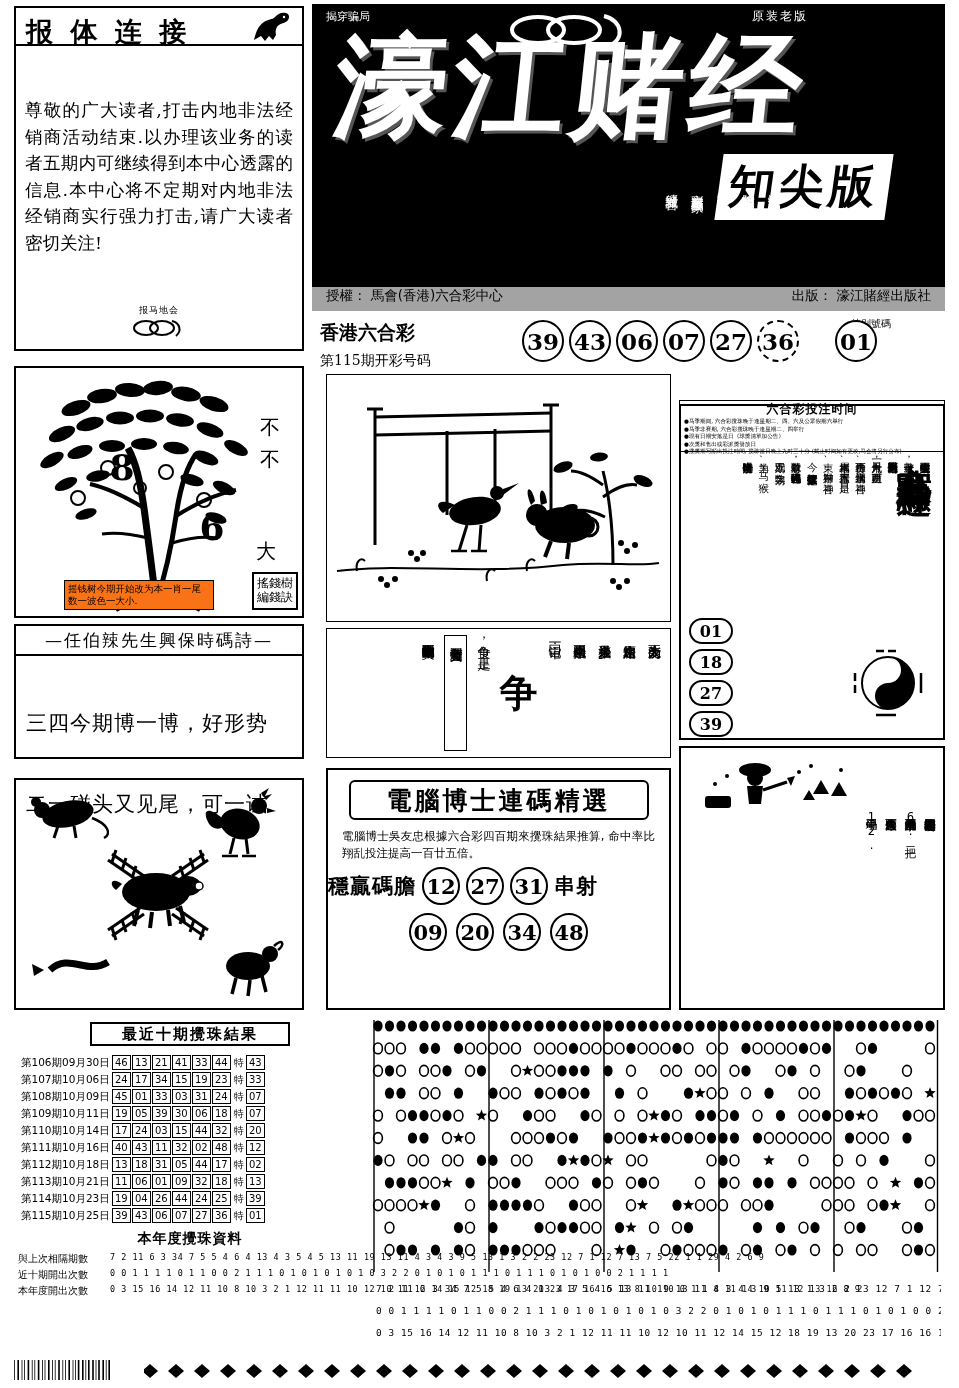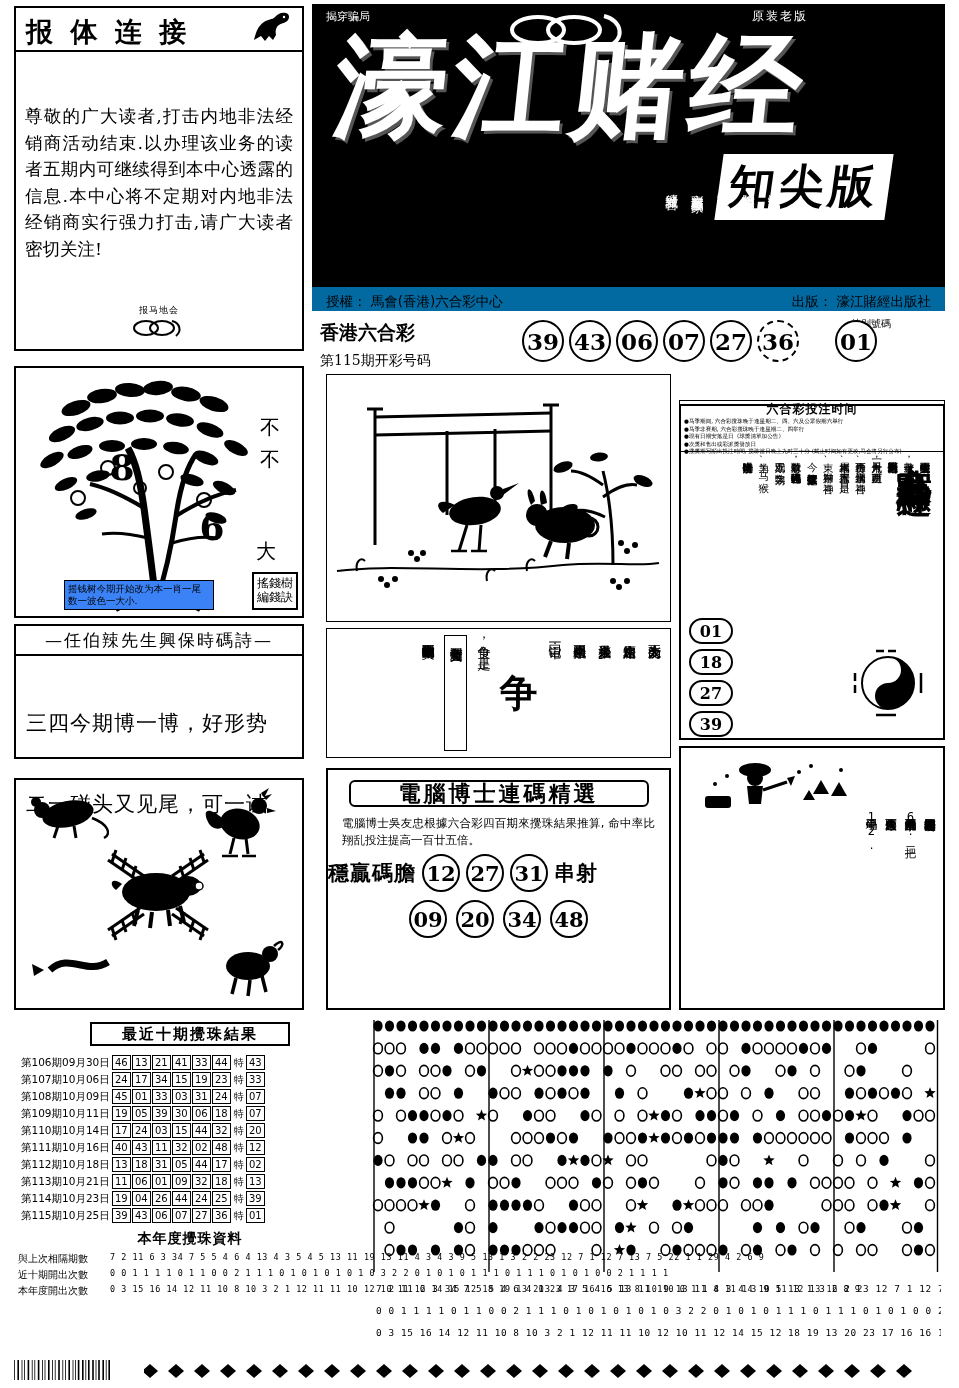--- a/index.html
+++ b/index.html
@@ -14,21 +14,21 @@
   .bd { border:2px solid #000; }
   .bd1 { border:1px solid #000; }
 
   
   #notice { left:14px; top:6px; width:290px; height:345px; background:#fff; }
   #notice-title {
     font-family:"DejaVu Serif", serif;
     font-weight:bold; font-size:27px; letter-spacing:4px;
     padding:6px 0 2px 10px;
     border-bottom:2px solid #000;
-    position:relative; height:44px;
+    position:relative; height:38px;
   }
   #notice-title .horse {
     position:absolute; right:8px; top:2px; font-size:24px;
   }
   #notice-body {
     font-family:"DejaVu Serif", serif;
     font-size:17.5px; line-height:1.52; padding:6px 9px 0 9px;
     text-align:justify;
     margin-top:45px;
   }
@@ -59,22 +59,22 @@
   }
   #mast-kicker2 { position:absolute; left:440px; top:4px; font-size:12px; letter-spacing:2px;}
   #mast-left-small { position:absolute; left:14px; top:6px; font-size:11px; line-height:1.2; }
   #mast-vcols { position:absolute; left:352px; top:180px; display:flex; gap:10px; }
   #mast-vcols .vc {
     writing-mode:vertical-rl; text-orientation:upright;
     font-size:12.5px; line-height:1.25; letter-spacing:1px;
   }
   #mast-credits {
     position:absolute; left:0; bottom:0; width:100%;
-    background:#0369a1; color:#000; border-top:2px solid #000;
-    height:26px; display:flex; align-items:flex-end; justify-content:space-between;
+    background:#a3a3a3; color:#000; border-top:2px solid #000;
+    height:26px; display:flex; align-items:flex-start; justify-content:space-between;
     padding:0 14px; font-size:13.5px;
   }
   #mast-logo { position:absolute; left:196px; top:6px; font-size:30px; color:#fff; }
 
   
   #results { left:312px; top:316px; width:633px; height:52px; }
   #res-label { position:absolute; left:8px; top:4px; font-size:19px; font-weight:bold; font-family:"DejaVu Serif", serif;}
   #res-label2 { position:absolute; left:8px; top:36px; font-size:14px; font-family:"DejaVu Serif", serif;}
   #res-balls { position:absolute; left:210px; top:4px; display:flex; gap:5px; align-items:center; }
   .ball {
@@ -84,21 +84,21 @@
     background:#fff;
   }
   .ball.dash { border-style:dashed; }
   #sp-label { position:absolute; right:52px; top:2px; font-size:10px; line-height:1.1; width:44px; text-align:center;}
 
   
   #tree { left:14px; top:366px; width:290px; height:252px; }
   #tree svg { display:block; }
   #tree-cap {
     position:absolute; left:48px; bottom:6px; width:150px;
-    border:1px solid #000; font-size:9.5px; line-height:1.25; padding:2px 3px; background:#3b82f6;
+    border:1px solid #000; font-size:9.5px; line-height:1.25; padding:2px 3px; background:#f97316;
   }
   #tree-badge {
     position:absolute; right:4px; bottom:6px; width:46px;
     border:2px solid #000; font-size:12px; line-height:1.15; padding:3px 2px; text-align:center; background:#fff;
   }
 
   
   #poem { left:14px; top:624px; width:290px; height:135px; }
   #poem-head {
     border-bottom:2px solid #000; height:30px;
@@ -127,24 +127,24 @@
   }
   #vtext .big {
     writing-mode:horizontal-tb; font-size:38px; font-weight:bold;
     align-self:center; font-family:"DejaVu Serif", serif;
   }
   #vtext .boxed { border:1px solid #000; padding:2px; }
 
   
   #cdoc { left:326px; top:768px; width:345px; height:242px; }
   #cdoc-title {
-    margin:10px auto 0 auto; width:300px; height:27px;
+    margin:10px auto 0 auto; width:300px; height:40px;
     border:2px solid #000; border-radius:6px;
     display:flex; align-items:center; justify-content:center;
-    font-family:"DejaVu Serif", serif; font-weight:bold; font-size:22px; letter-spacing:3px;
+    font-family:"DejaVu Serif", serif; font-weight:bold; font-size:25px; letter-spacing:3px;
   }
   #cdoc-body { font-size:11.5px; line-height:1.45; padding:8px 14px 0 14px; text-align:justify; }
   #cdoc-row1 { display:flex; align-items:center; gap:6px; margin-top:6px;}
   #cdoc-row1 .lbl, #cdoc-row1 .rbl { font-family:"DejaVu Serif", serif; font-weight:bold; font-size:21px; letter-spacing:1px;}
   #cdoc-row2 { display:flex; align-items:center; justify-content:center; gap:9px; margin-top:8px;}
   .ball-sm { width:38px; height:38px; border-radius:50%; border:2px solid #000;
     display:flex; align-items:center; justify-content:center; font-weight:bold; font-size:21px;
     font-family:"DejaVu Serif", serif;}
 
   

